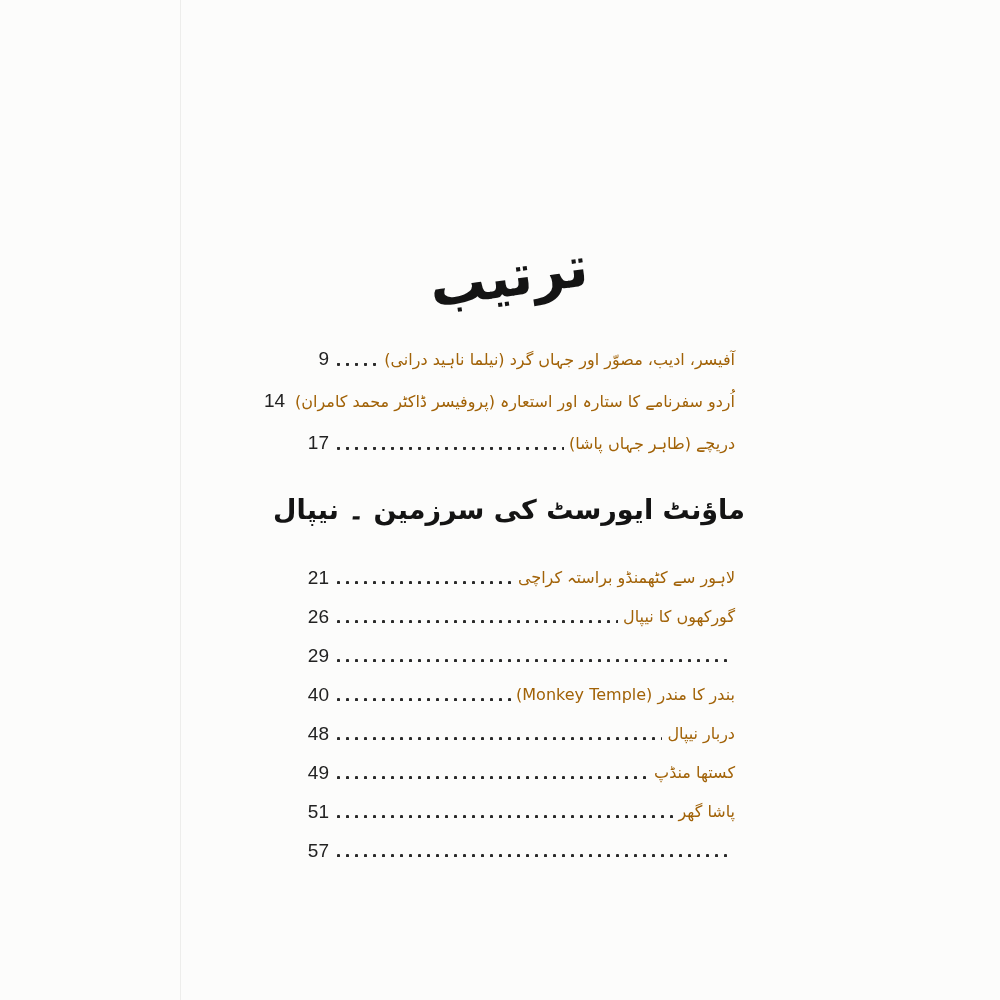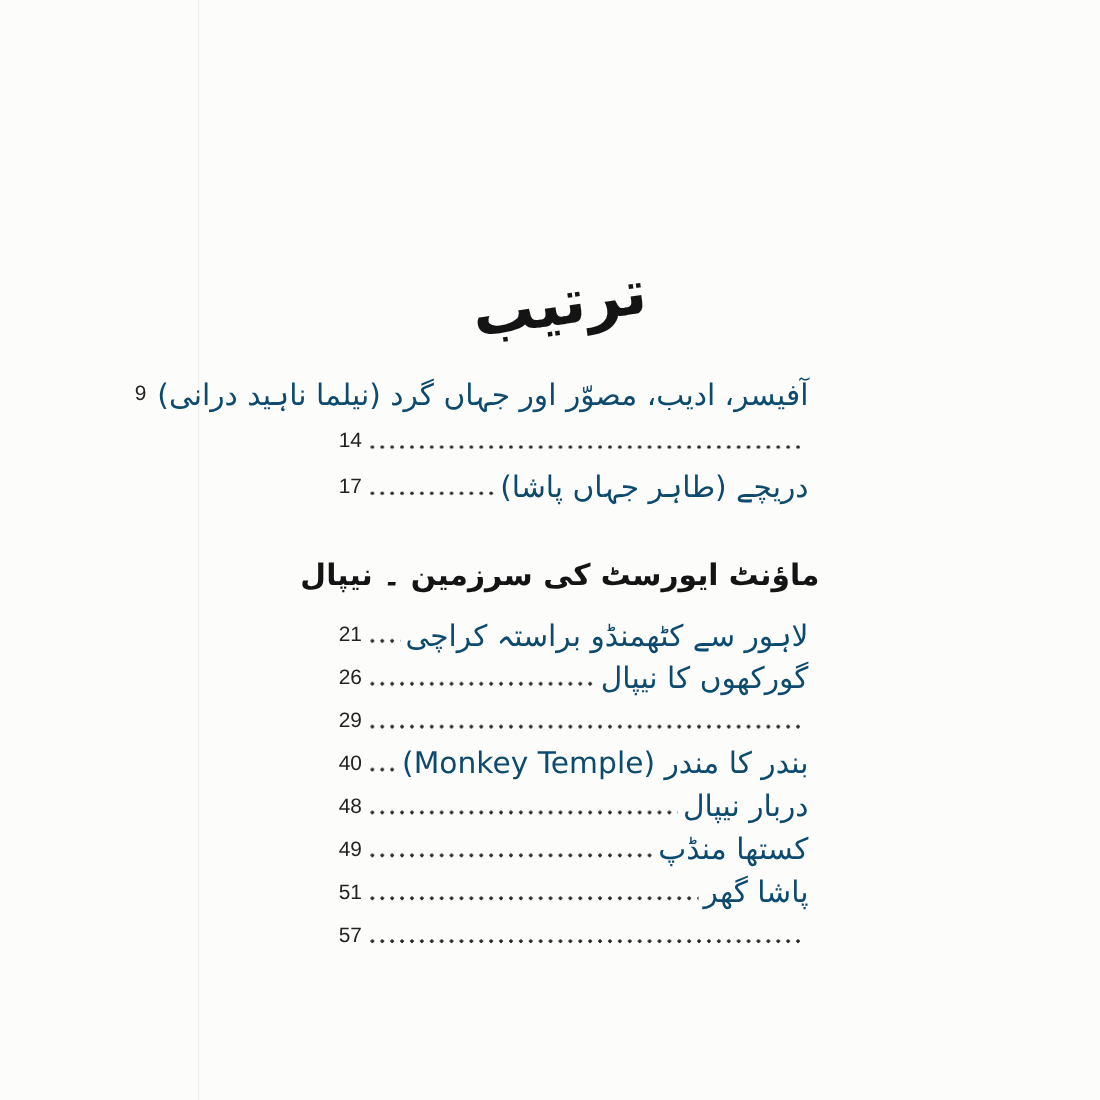--- a/index.html
+++ b/index.html
@@ -36,23 +36,23 @@
   .section-list { top: 558px; }
   .toc-row {
     display: flex;
     align-items: center;
     direction: rtl;
   }
   .front-list .toc-row { height: 42px; }
   .section-list .toc-row { height: 39px; }
   .entry-title {
     flex: 0 0 auto;
-    font-size: 27px;
+    font-size: 16px;
     white-space: nowrap;
-    color: #0c4a6e;
+    color: #a16207;
   }
   .leader {
     flex: 1 1 auto;
     align-self: stretch;
     margin: 0 5px;
     background-image: radial-gradient(circle at 4.5px 63%, #2a2a2a 1.35px, transparent 1.8px);
     background-size: 9px 100%;
     background-repeat: repeat-x;
   }
   .page-num {
@@ -61,21 +61,21 @@
     direction: ltr;
     text-align: right;
     font-family: "Liberation Sans", sans-serif;
     font-size: 19px;
     color: #222222;
   }
   .section-heading-wrap {
     position: absolute;
     top: 494px; left: 253px;
     width: 512px; height: 58px;
-    display: flex; align-items: center; justify-content: center;
+    display: flex; align-items: flex-start; justify-content: center;
   }
   .section-heading {
     font-size: 27px;
     font-weight: bold;
     direction: rtl;
     white-space: nowrap;
   }
 </style>
 </head>
 <body>
@@ -87,20 +87,21 @@
     <div class="book-title">ترتیب</div>
   </div>
 
   <div class="toc-list front-list">
     <div class="toc-row">
       <span class="entry-title">آفیسر، ادیب، مصوّر اور جہاں گرد (نیلما ناہید درانی)</span>
       <span class="leader"></span>
       <span class="page-num">9</span>
     </div>
     <div class="toc-row">
+      <span class="entry-title">اُردو سفرنامے کا ستارہ اور استعارہ (پروفیسر ڈاکٹر محمد کامران)</span>
       <span class="leader"></span>
       <span class="page-num">14</span>
     </div>
     <div class="toc-row">
       <span class="entry-title">دریچے (طاہر جہاں پاشا)</span>
       <span class="leader"></span>
       <span class="page-num">17</span>
     </div>
   </div>
 

